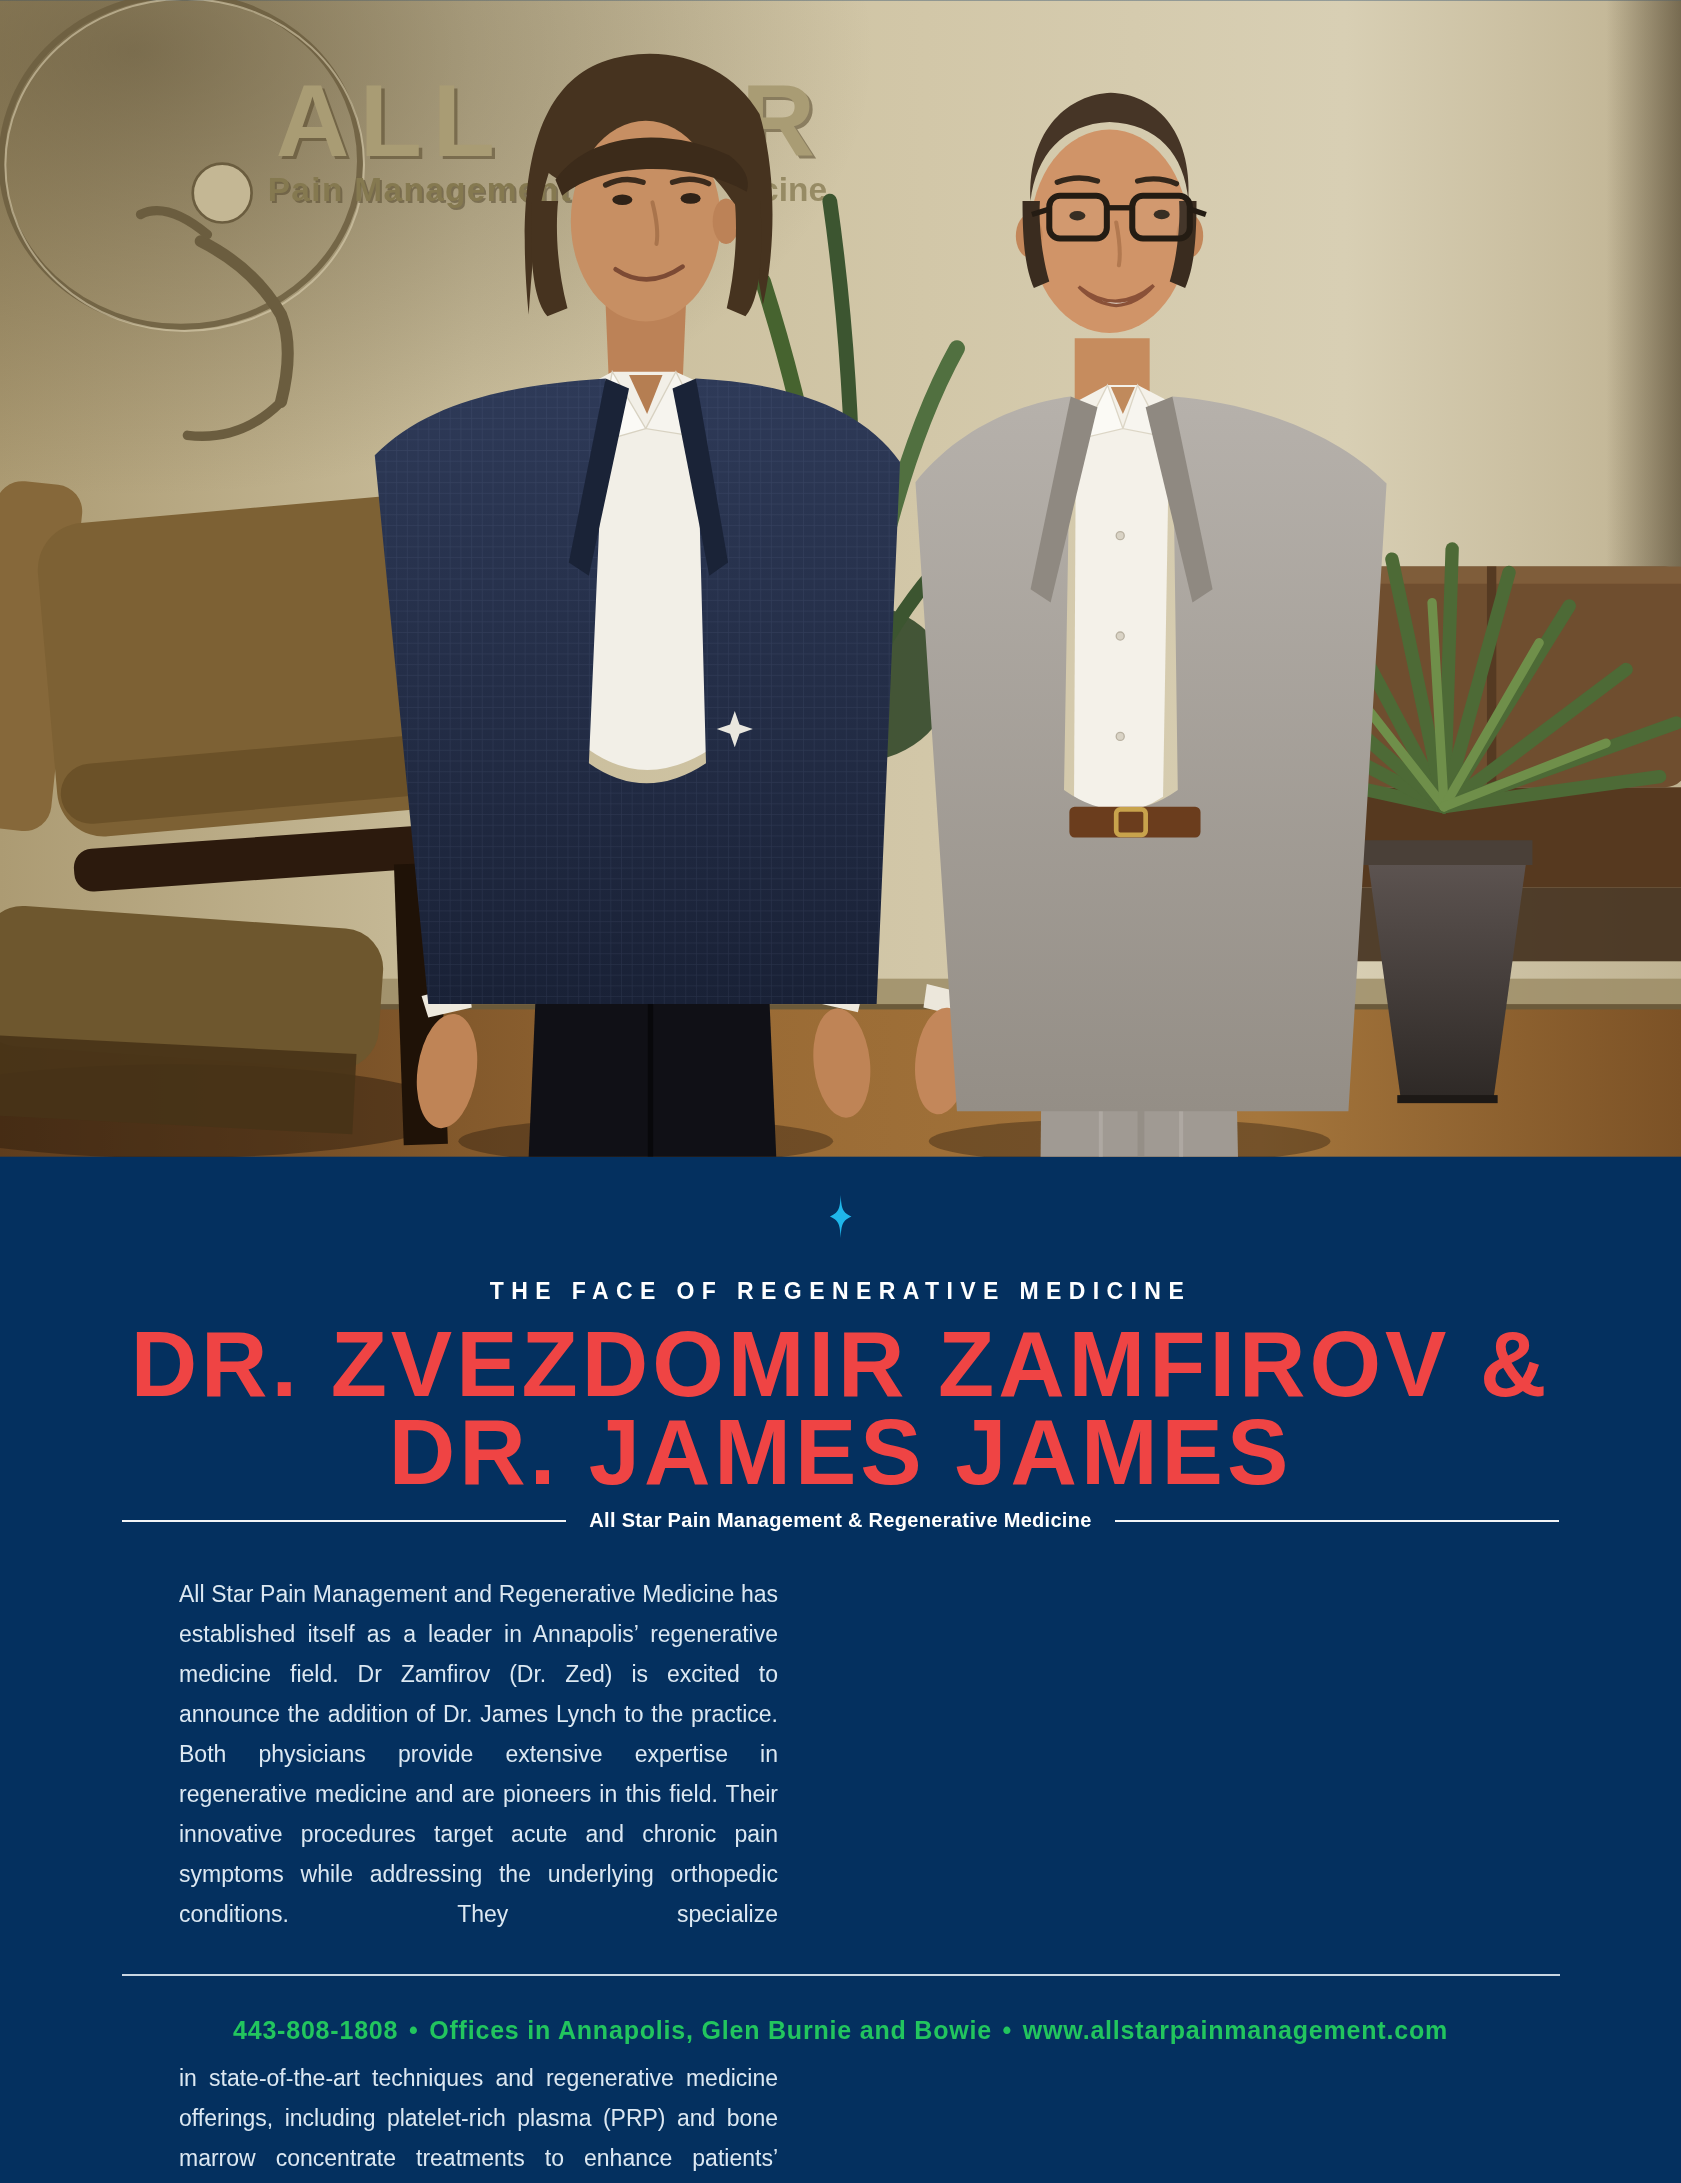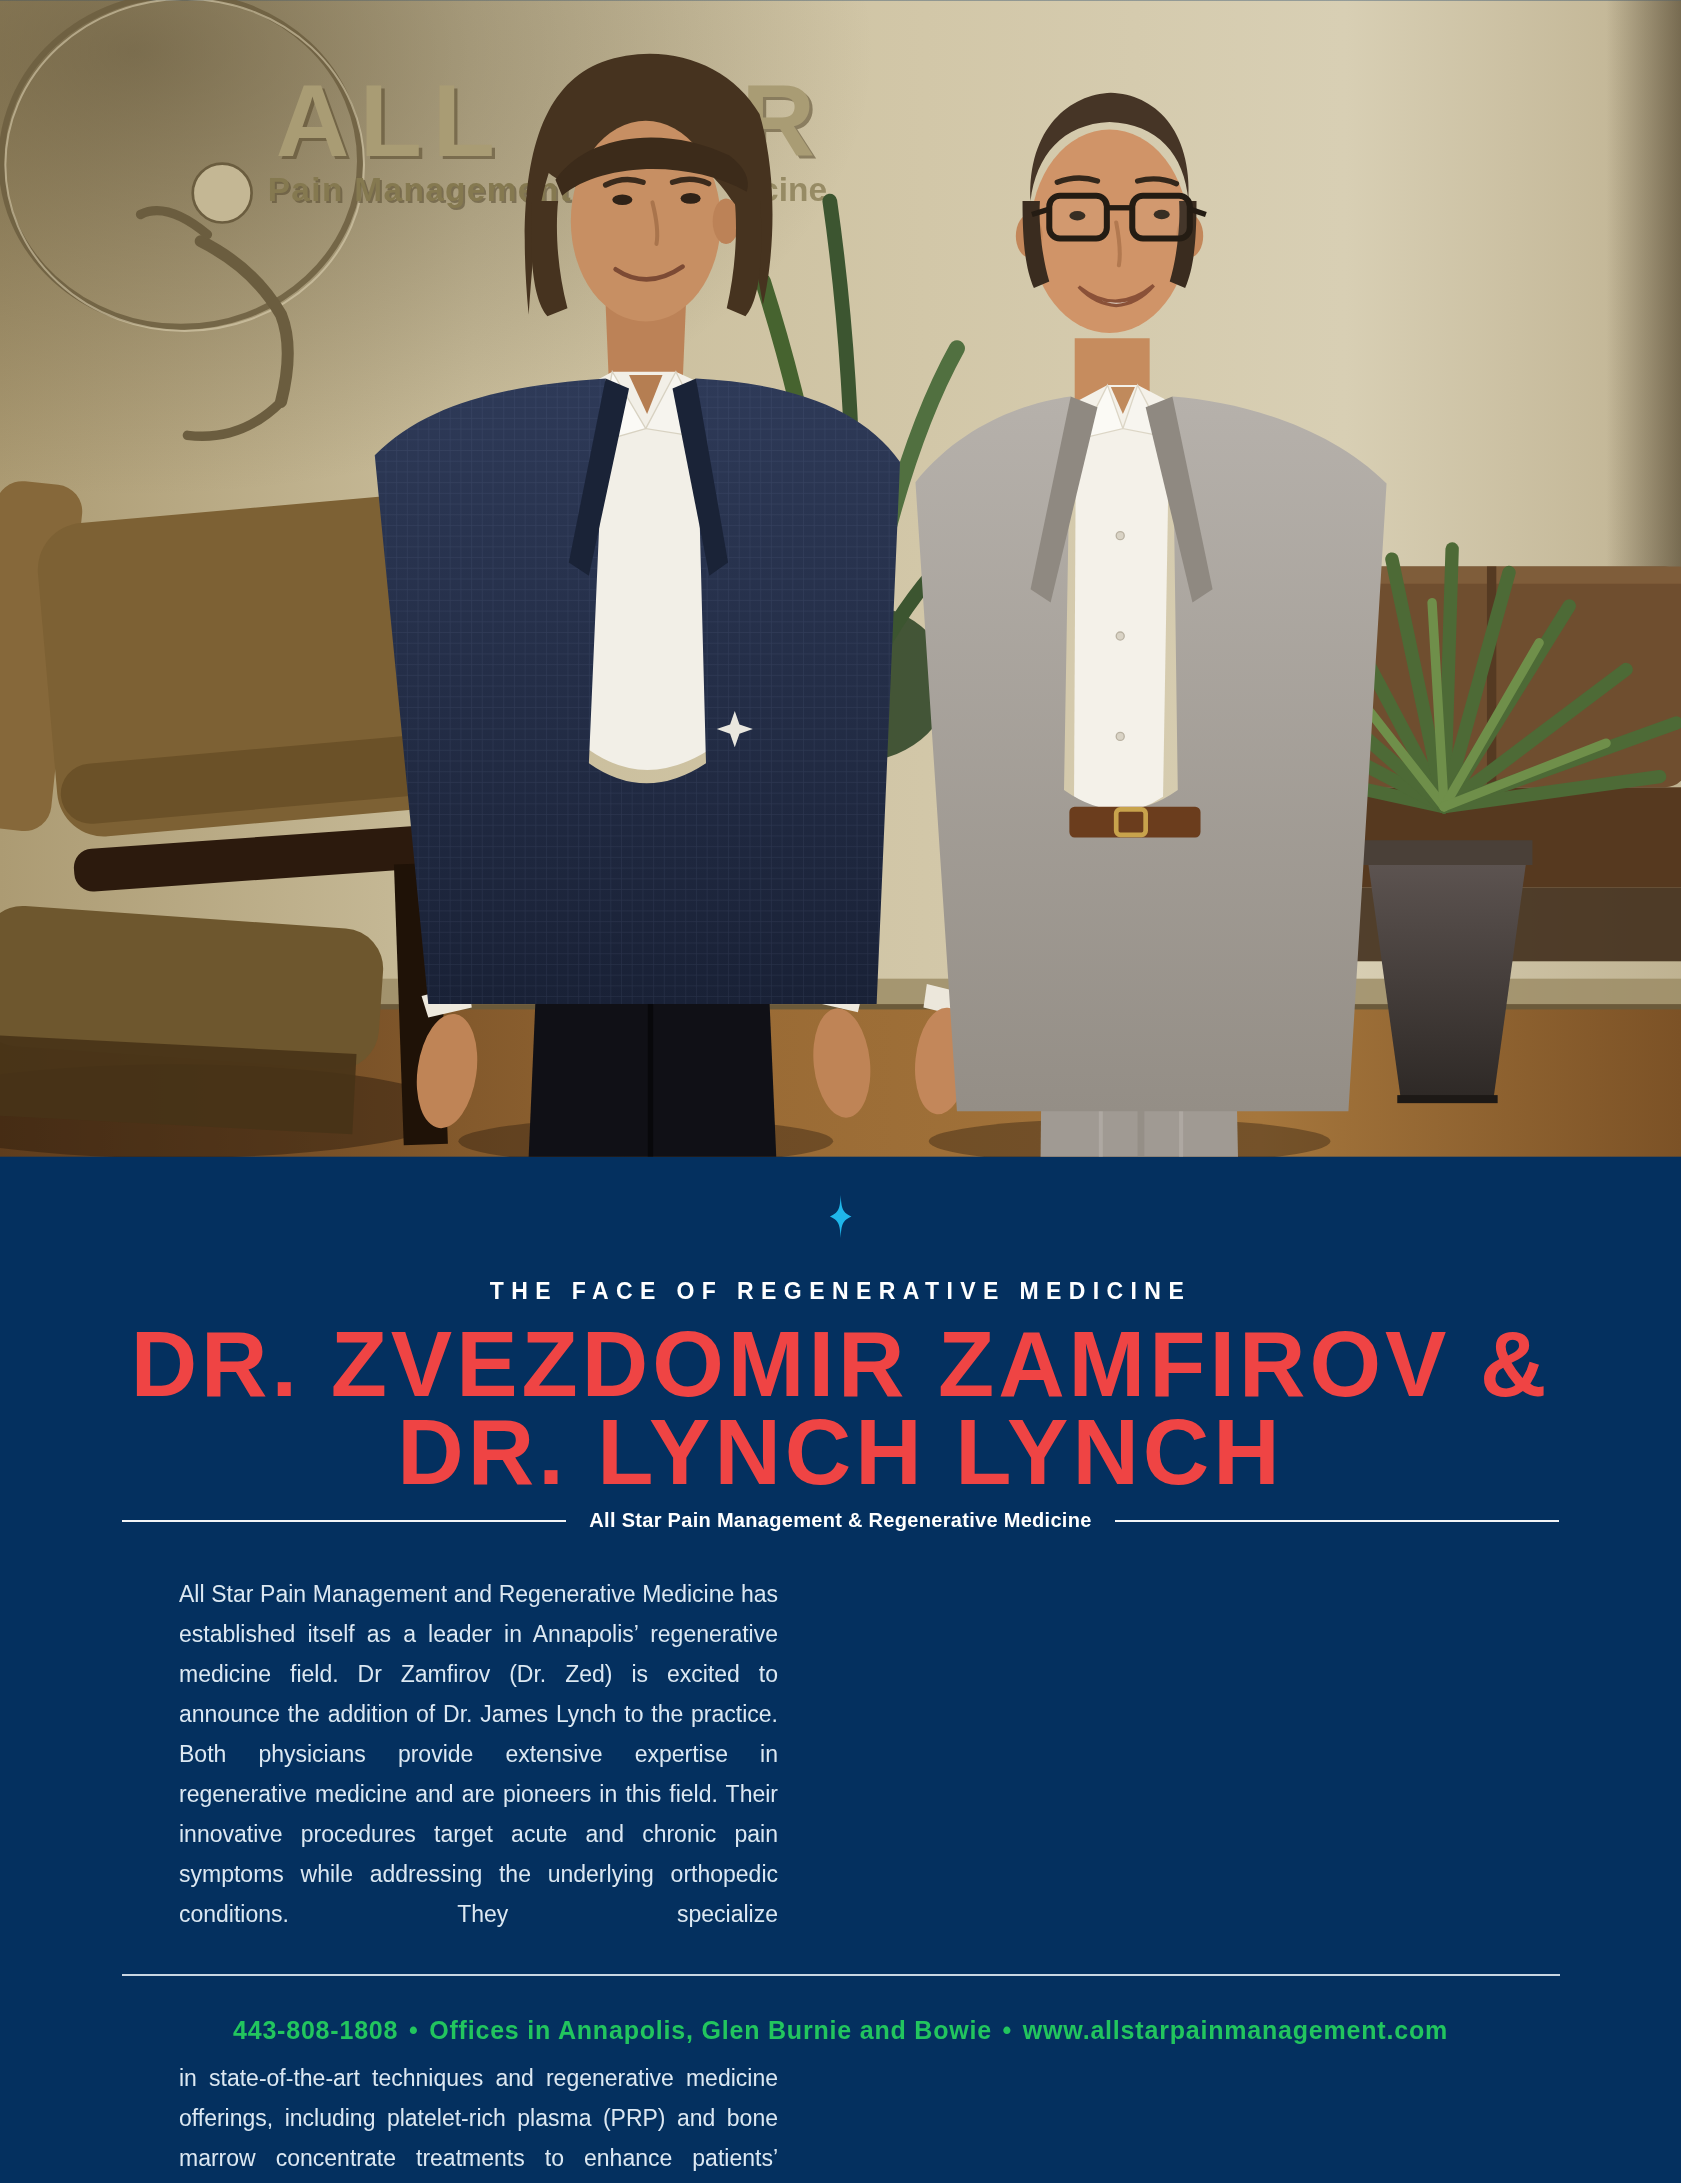--- a/index.html
+++ b/index.html
@@ -240,21 +240,21 @@
   <div class="sparkle-wrap">
     <svg width="29.4" height="43" viewBox="0 0 56 112">
       <path d="M28 0 C30 38 34 46 56 56 C34 66 30 74 28 112 C26 74 22 66 0 56 C22 46 26 38 28 0 Z" fill="#1fb6ea"></path>
     </svg>
   </div>
 
   <div class="kicker">THE FACE OF REGENERATIVE MEDICINE</div>
 
   <div class="title">
     <div>DR. ZVEZDOMIR ZAMFIROV &amp;</div>
-    <div>DR. LYNCH LYNCH</div>
+    <div>DR. JAMES JAMES</div>
   </div>
 
   <div class="subtitle">
     <div class="rule"></div>
     <div class="label">All Star Pain Management &amp; Regenerative Medicine</div>
     <div class="rule"></div>
   </div>
 
   <div class="columns">
     <div class="col col-left">All Star Pain Management and Regenerative Medicine has established itself as a leader in Annapolis’ regenerative medicine field. Dr Zamfirov (Dr. Zed) is excited to announce the addition of Dr. James Lynch to the practice. Both physicians provide extensive expertise in regenerative medicine and are pioneers in this field. Their innovative procedures target acute and chronic pain symptoms while addressing the underlying orthopedic conditions. They specialize</div>

